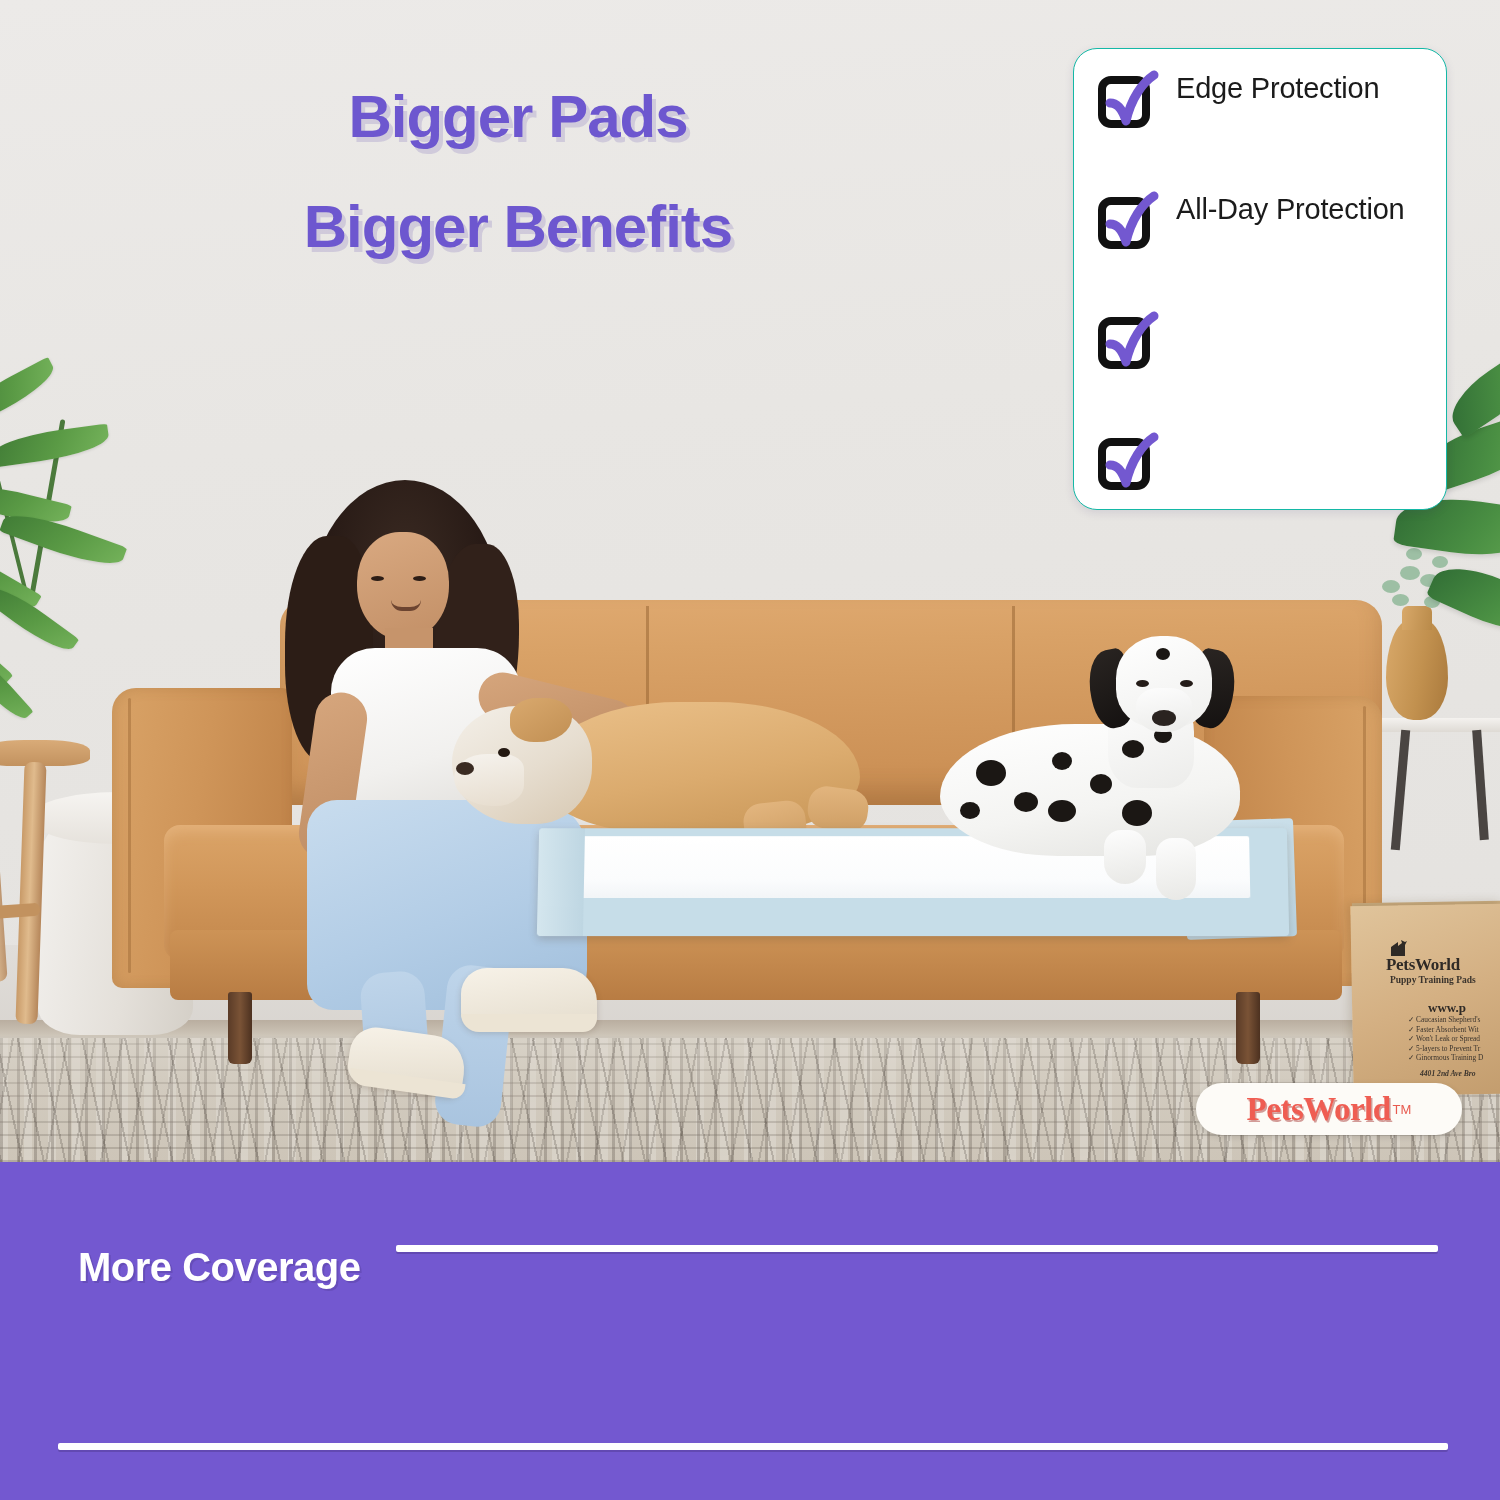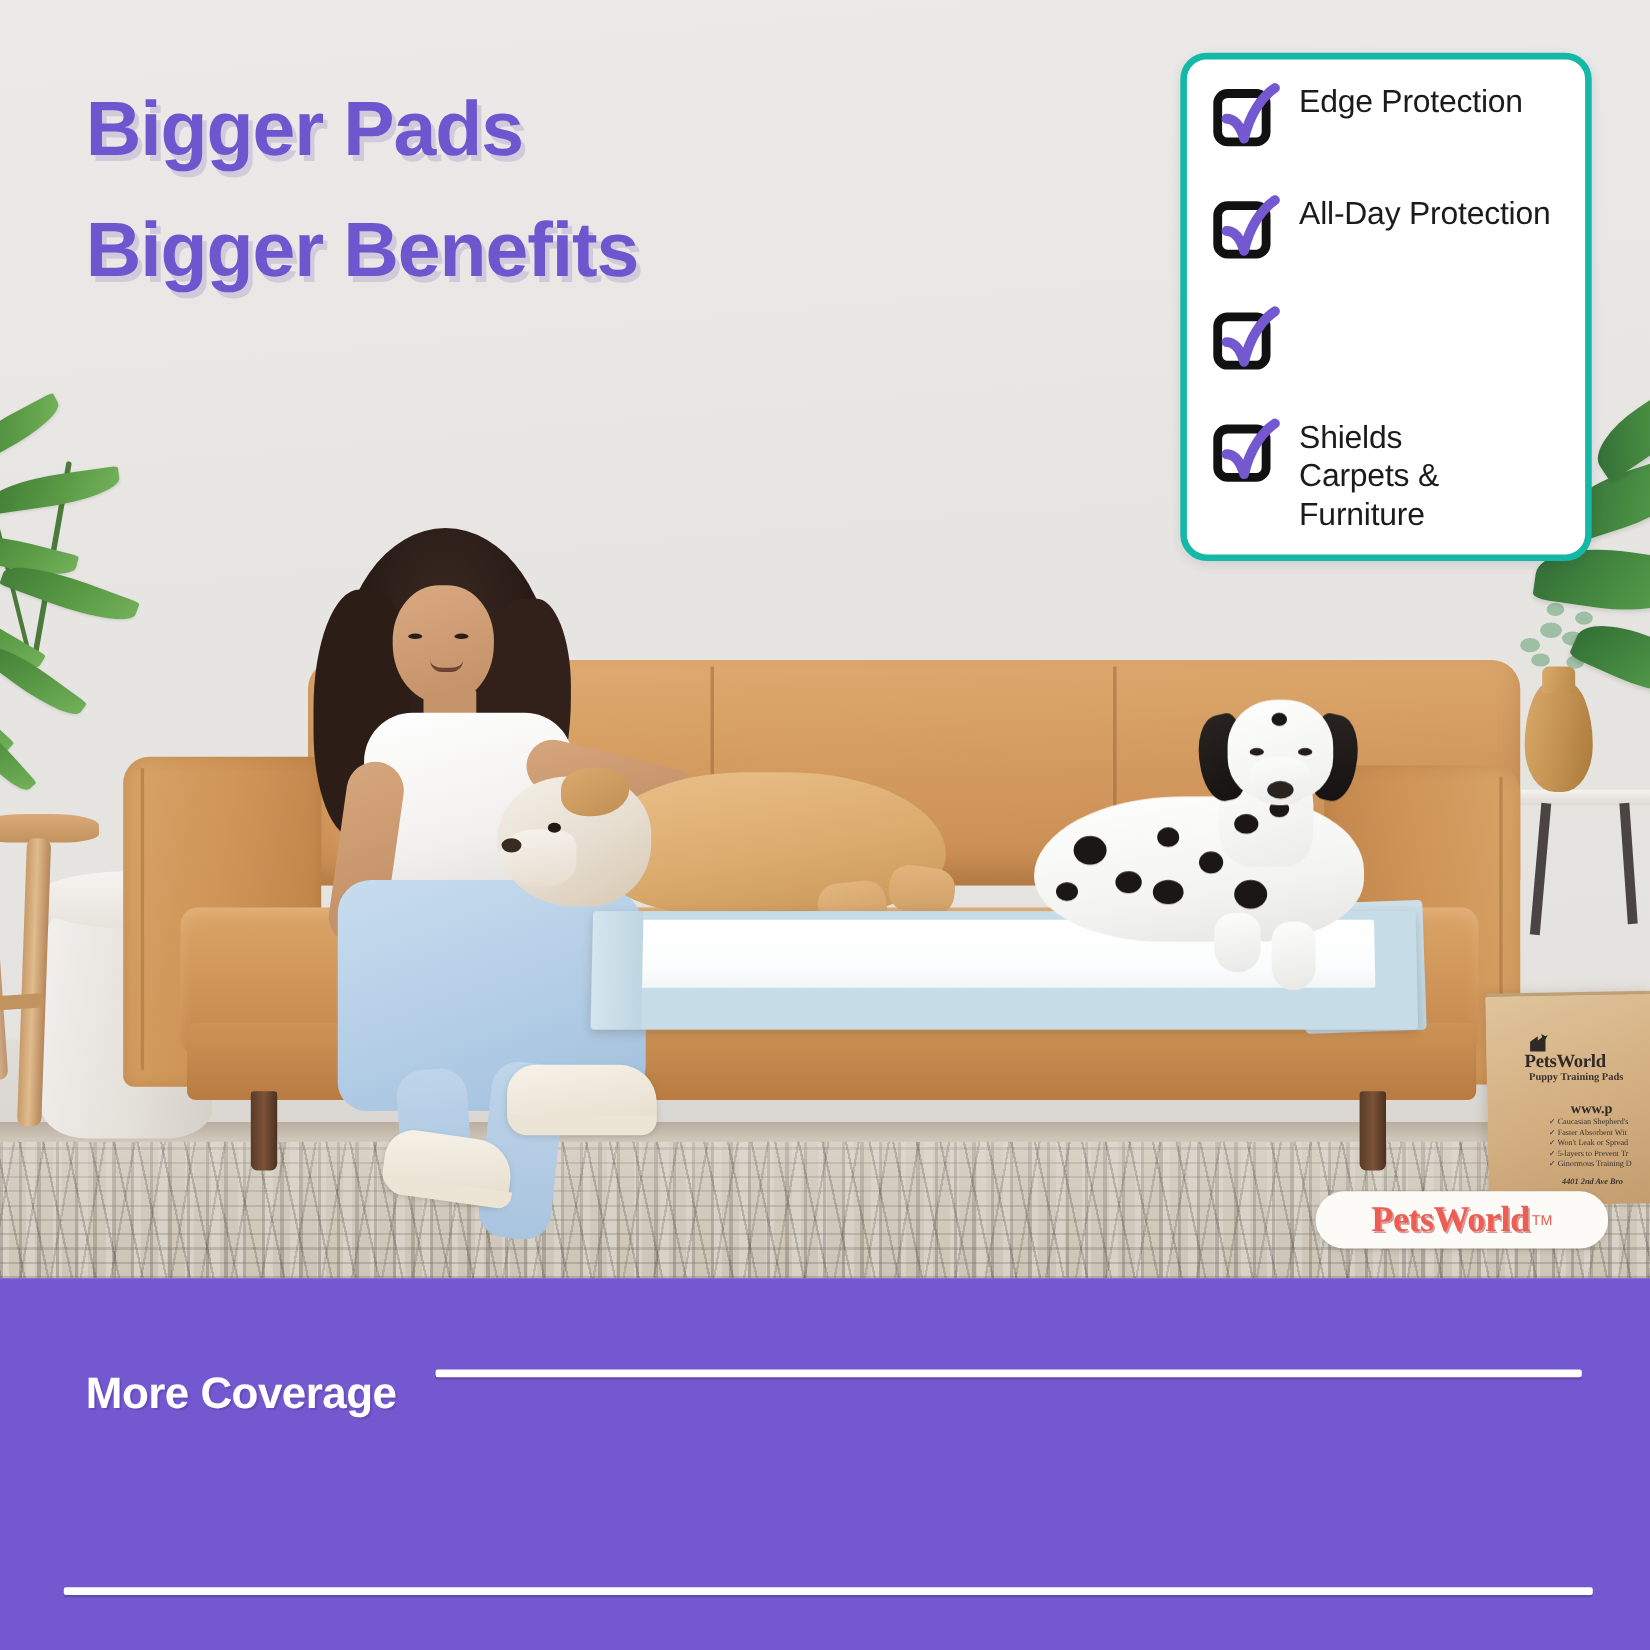--- a/index.html
+++ b/index.html
@@ -207,27 +207,27 @@
   .box-bullets { position:absolute; left:1408px; top:1015px; width:100px;
                  font-family:"Liberation Serif", serif; font-size:7.4px; line-height:9.6px;
                  color:#3b342d; white-space:nowrap; overflow:hidden; }
   .box-addr { position:absolute; left:1420px; top:1069px;
               font-family:"Liberation Serif", serif; font-style:italic; font-weight:bold;
               font-size:7.6px; color:#3b342d; white-space:nowrap; }
   .box-dog { position:absolute; left:1389px; top:940px; width:20px; height:17px; }
 
   
   .headline { position:absolute; left:78px; top:62px; width:880px;
-              font-weight:bold; font-size:70px; line-height:110px; letter-spacing:-1px;
-              color:#6d57cf; text-shadow:4px 5px 0 rgba(140,125,190,.28); }
+              font-weight:bold; font-size:60px; line-height:110px; letter-spacing:-1px;
+              color:#6d57cf; text-shadow:4px 5px 0 rgba(140,125,190,.28);text-align:center; }
   .headline div { white-space:nowrap; }
 
   
   .card { position:absolute; left:1073px; top:48px; width:374px; height:462px;
-          background:#ffffff; border:6px solid #14b8a6; border-radius:24px;
+          background:#ffffff; border:1px solid #14b8a6; border-radius:24px;
           box-shadow:0 3px 10px rgba(60,40,110,.12);
           padding:22px 20px 18px 24px; display:flex; flex-direction:column;
           justify-content:space-between; }
   .cl-item { display:flex; align-items:flex-start; gap:22px; }
   .cbox { position:relative; width:56px; height:56px; flex:0 0 56px; margin-top:2px; }
   .cbox svg { position:absolute; left:0; top:0; overflow:visible; }
   .cl-text { font-size:29px; line-height:35px; color:#1b1b1b; font-weight:400; letter-spacing:-.2px; }
 
   
   .pill { position:absolute; left:1196px; top:1083px; width:266px; height:52px;
@@ -449,21 +449,20 @@
       </span>
     </div>
 
     <div class="cl-item">
       <span class="cbox">
         <svg width="56" height="56" viewBox="0 0 56 56">
           <rect x="4" y="7" width="44" height="44" rx="9" ry="9" fill="none" stroke="#111111" stroke-width="8"></rect>
           <path d="M12 30 C20 30 25 38 28 48 C33 26 44 10 56 2" fill="none" stroke="#7358d0" stroke-width="9" stroke-linecap="round" stroke-linejoin="round"></path>
         </svg>
       </span>
-      <span class="cl-text" style="max-width:200px;">Shields Carpets &amp; Furniture</span>
     </div>
 
   </div>
 
   <div class="banner"></div>
   <div class="more-row">
     <span class="more-text">More Coverage</span>
     <span class="rule"></span>
   </div>
   <div class="rule-bot"></div>

